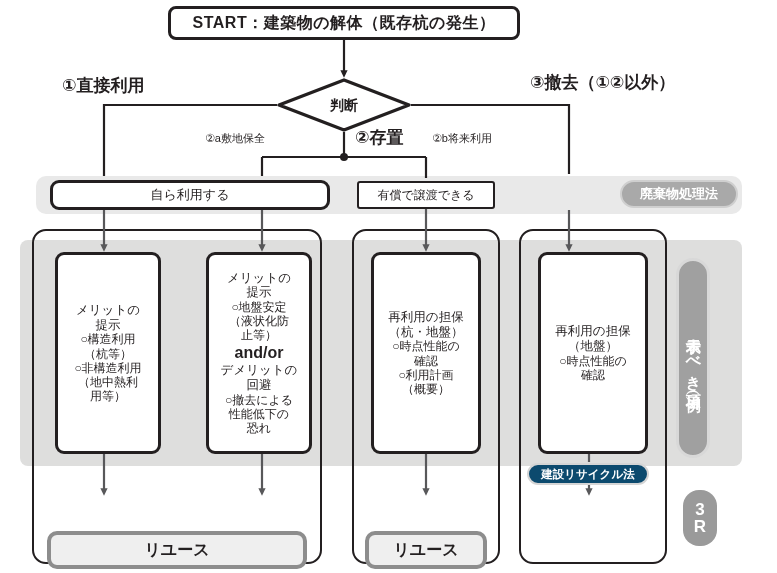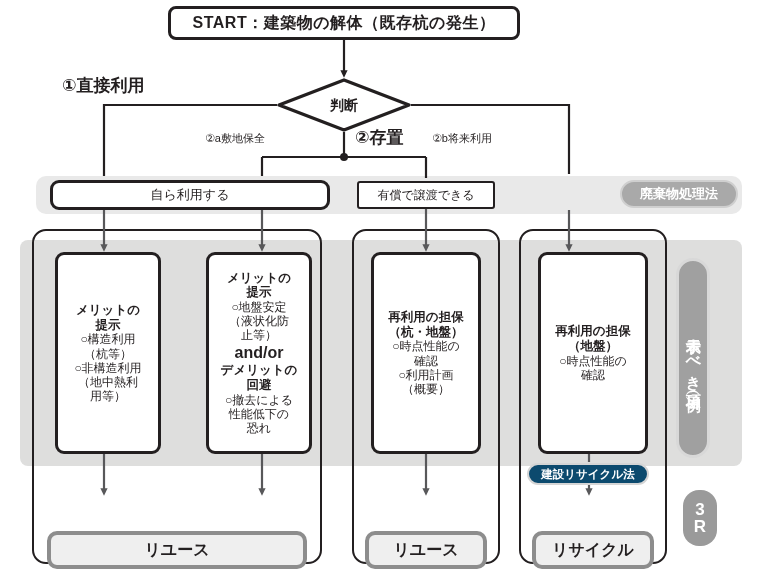--- a/index.html
+++ b/index.html
@@ -83,21 +83,21 @@
   
   .card{
     border:3px solid #231f20;border-radius:9px;background:#fff;z-index:4;
     display:flex;flex-direction:column;align-items:center;justify-content:center;
     padding:4px 2px;text-align:center;line-height:1.18;
   }
   .card-a{left:55px;top:252px;width:106px;height:202px;}
   .card-b{left:206px;top:252px;width:106px;height:202px;}
   .card-c{left:371px;top:252px;width:110px;height:202px;}
   .card-d{left:538px;top:252px;width:110px;height:202px;}
-  .card .hd{font-weight:bold;font-size:12.5px;}
+  .card .hd{font-weight:normal;font-size:12.5px;}
   .card .ln{font-size:12px;}
   .card .midword{font-weight:bold;font-size:16px;margin:1px 0;}
 
   
   .res{
     background:#efefef;border:4px solid #8d8d8d;border-radius:10px;
     display:flex;align-items:center;justify-content:center;
     font-size:16px;font-weight:600;color:#231f20;z-index:4;margin-top:35px;
   }
   .res-left{left:47px;top:496px;width:260px;height:38px;}
@@ -154,20 +154,21 @@
   <div class="abs start-box">START：建築物の解体（既存杭の発生）</div>
 
   <div class="abs diamond-wrap">
     <svg width="134" height="54" viewBox="0 0 134 54">
       <polygon points="67,2 132,27 67,52 2,27" fill="#ffffff" stroke="#231f20" stroke-width="3.4" stroke-linejoin="round"></polygon>
     </svg>
   </div>
   <div class="abs diamond-label">判断</div>
 
   <div class="abs branch-label lbl-direct">①直接利用</div>
+  <div class="abs branch-label lbl-remove">③撤去（①②以外）</div>
   <div class="abs branch-label lbl-keep">②存置</div>
   <div class="abs small-label lbl-2a">②a敷地保全</div>
   <div class="abs small-label lbl-2b">②b将来利用</div>
 
   <div class="abs group grp-left"></div>
   <div class="abs group grp-mid"></div>
   <div class="abs group grp-right"></div>
 
   <div class="abs r3box r3-sell">有償で譲渡できる</div>
   <div class="abs r3box r3-self">自ら利用する</div>
@@ -210,21 +211,20 @@
     <div class="hd">再利用の担保</div>
     <div class="hd">（地盤）</div>
     <div class="ln">○時点性能の</div>
     <div class="ln">確認</div>
   </div>
 
   <div class="abs pill-recycle-law">建設リサイクル法</div>
 
   <div class="abs res res-left">リユース</div>
   <div class="abs res res-mid">リユース</div>
-  <div class="abs res res-right">リサイクル</div>
 
   <div class="abs vbadge">表示すべき項目（例）</div>
   <div class="abs badge3r">
     <span>3</span>
     <span>R</span>
   </div>
 
   <svg id="lines">
     <g stroke="#231f20" stroke-width="2.2" fill="none">
 

